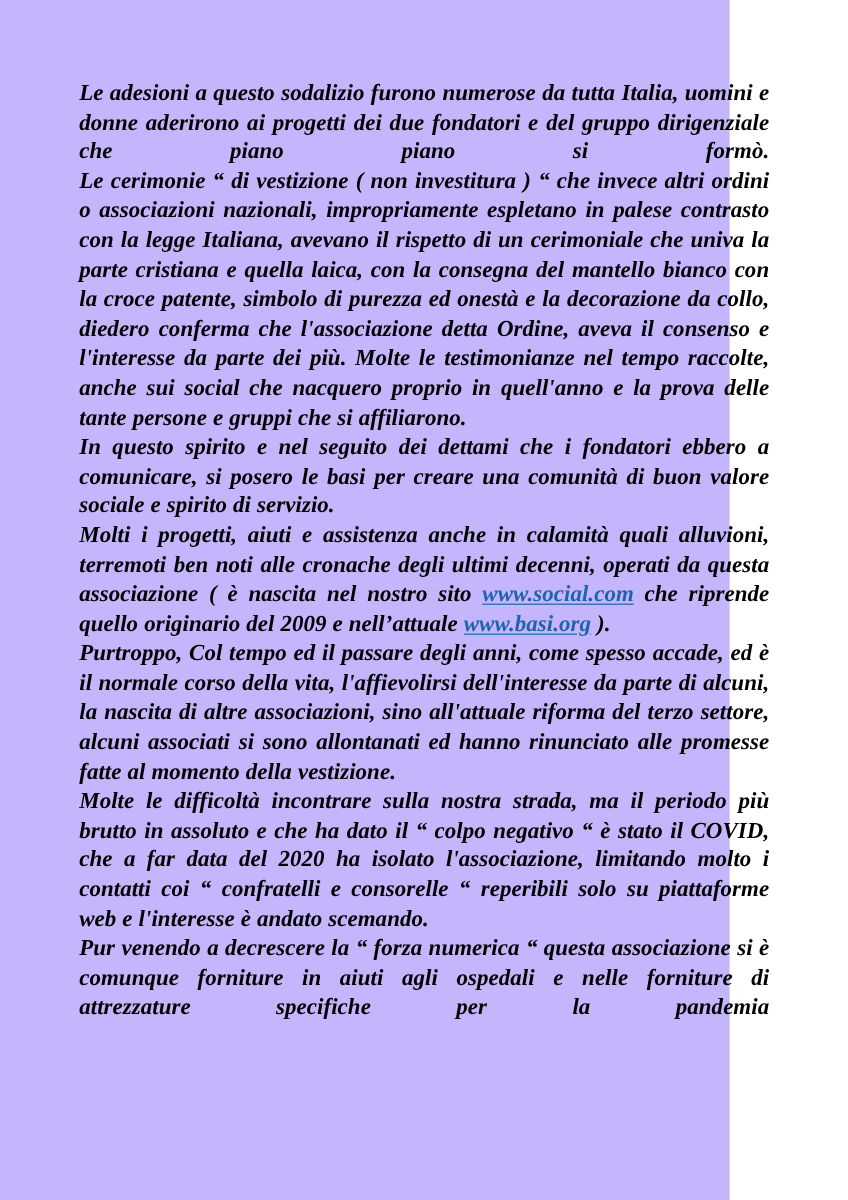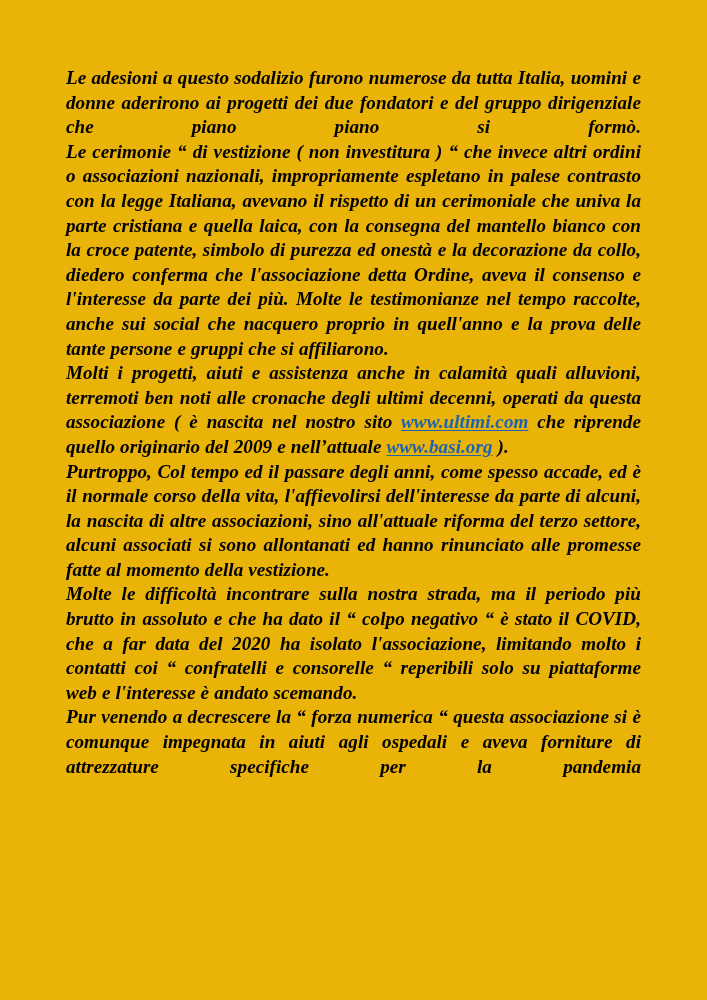--- a/index.html
+++ b/index.html
@@ -10,23 +10,23 @@
   }
   body {
     width: 707px;
     height: 1000px;
     position: relative;
     overflow: hidden;
     font-family: "Liberation Serif", "DejaVu Serif", serif;
   }
 
   .page {
-    width: 707px;
+    width: 608px;
     height: 1000px;
-    background: #eab308;
+    background: #c4b5fd;
     position: relative;
     box-sizing: border-box;
   }
 
   .text-block {
     position: absolute;
     left: 66px;
     top: 66px;
     width: 575px;
   }
@@ -62,23 +62,24 @@
 </head>
 <body>
 
 <div class="page">
   <div class="text-block">
 
     <p class="para full-justify">Le adesioni a questo sodalizio furono numerose da tutta Italia, uomini e donne aderirono ai progetti dei due fondatori e del gruppo dirigenziale che piano piano si formò.</p>
 
     <p class="para">Le cerimonie “ di vestizione ( non investitura ) “ che invece altri ordini o associazioni nazionali, impropriamente espletano in palese contrasto con la legge Italiana, avevano il rispetto di un cerimoniale che univa la parte cristiana e quella laica, con la consegna del mantello bianco con la croce patente, simbolo di purezza ed onestà e la decorazione da collo, diedero conferma che l'associazione detta Ordine, aveva il consenso e l'interesse da parte dei più. Molte le testimonianze nel tempo raccolte, anche sui social che nacquero proprio in quell'anno e la prova delle tante persone e gruppi che si affiliarono.</p>
 
+    <p class="para"><span>In questo spirito e nel seguito dei dettami che i fondatori ebbero a comunicare, si posero le basi per creare una comunità di buon valore sociale e spirito di servizio.</span></p>
 
-    <p class="para"><span>Molti i progetti, aiuti e assistenza anche in calamità quali alluvioni, terremoti ben noti alle cronache degli ultimi decenni, operati da questa associazione ( è nascita nel nostro sito </span><a class="link" href="#">www.ultimi.com</a><span> che riprende quello originario del 2009 e nell’attuale </span><a class="link" href="#">www.basi.org</a><span> ).</span></p>
+    <p class="para"><span>Molti i progetti, aiuti e assistenza anche in calamità quali alluvioni, terremoti ben noti alle cronache degli ultimi decenni, operati da questa associazione ( è nascita nel nostro sito </span><a class="link" href="#">www.social.com</a><span> che riprende quello originario del 2009 e nell’attuale </span><a class="link" href="#">www.basi.org</a><span> ).</span></p>
 
     <p class="para">Purtroppo, Col tempo ed il passare degli anni, come spesso accade, ed è il normale corso della vita, l'affievolirsi dell'interesse da parte di alcuni, la nascita di altre associazioni, sino all'attuale riforma del terzo settore, alcuni associati si sono allontanati ed hanno rinunciato alle promesse fatte al momento della vestizione.</p>
 
     <p class="para">Molte le difficoltà incontrare sulla nostra strada, ma il periodo più brutto in assoluto e che ha dato il “ colpo negativo “ è stato il COVID, che a far data del 2020 ha isolato l'associazione, limitando molto i contatti coi “ confratelli e consorelle “ reperibili solo su piattaforme web e l'interesse è andato scemando.</p>
 
-    <p class="para full-justify">Pur venendo a decrescere la “ forza numerica “ questa associazione si è comunque impegnata in aiuti agli ospedali e aveva forniture di attrezzature specifiche per la pandemia</p>
+    <p class="para full-justify">Pur venendo a decrescere la “ forza numerica “ questa associazione si è comunque forniture in aiuti agli ospedali e nelle forniture di attrezzature specifiche per la pandemia</p>
 
   </div>
 </div>
 
 </body></html>

